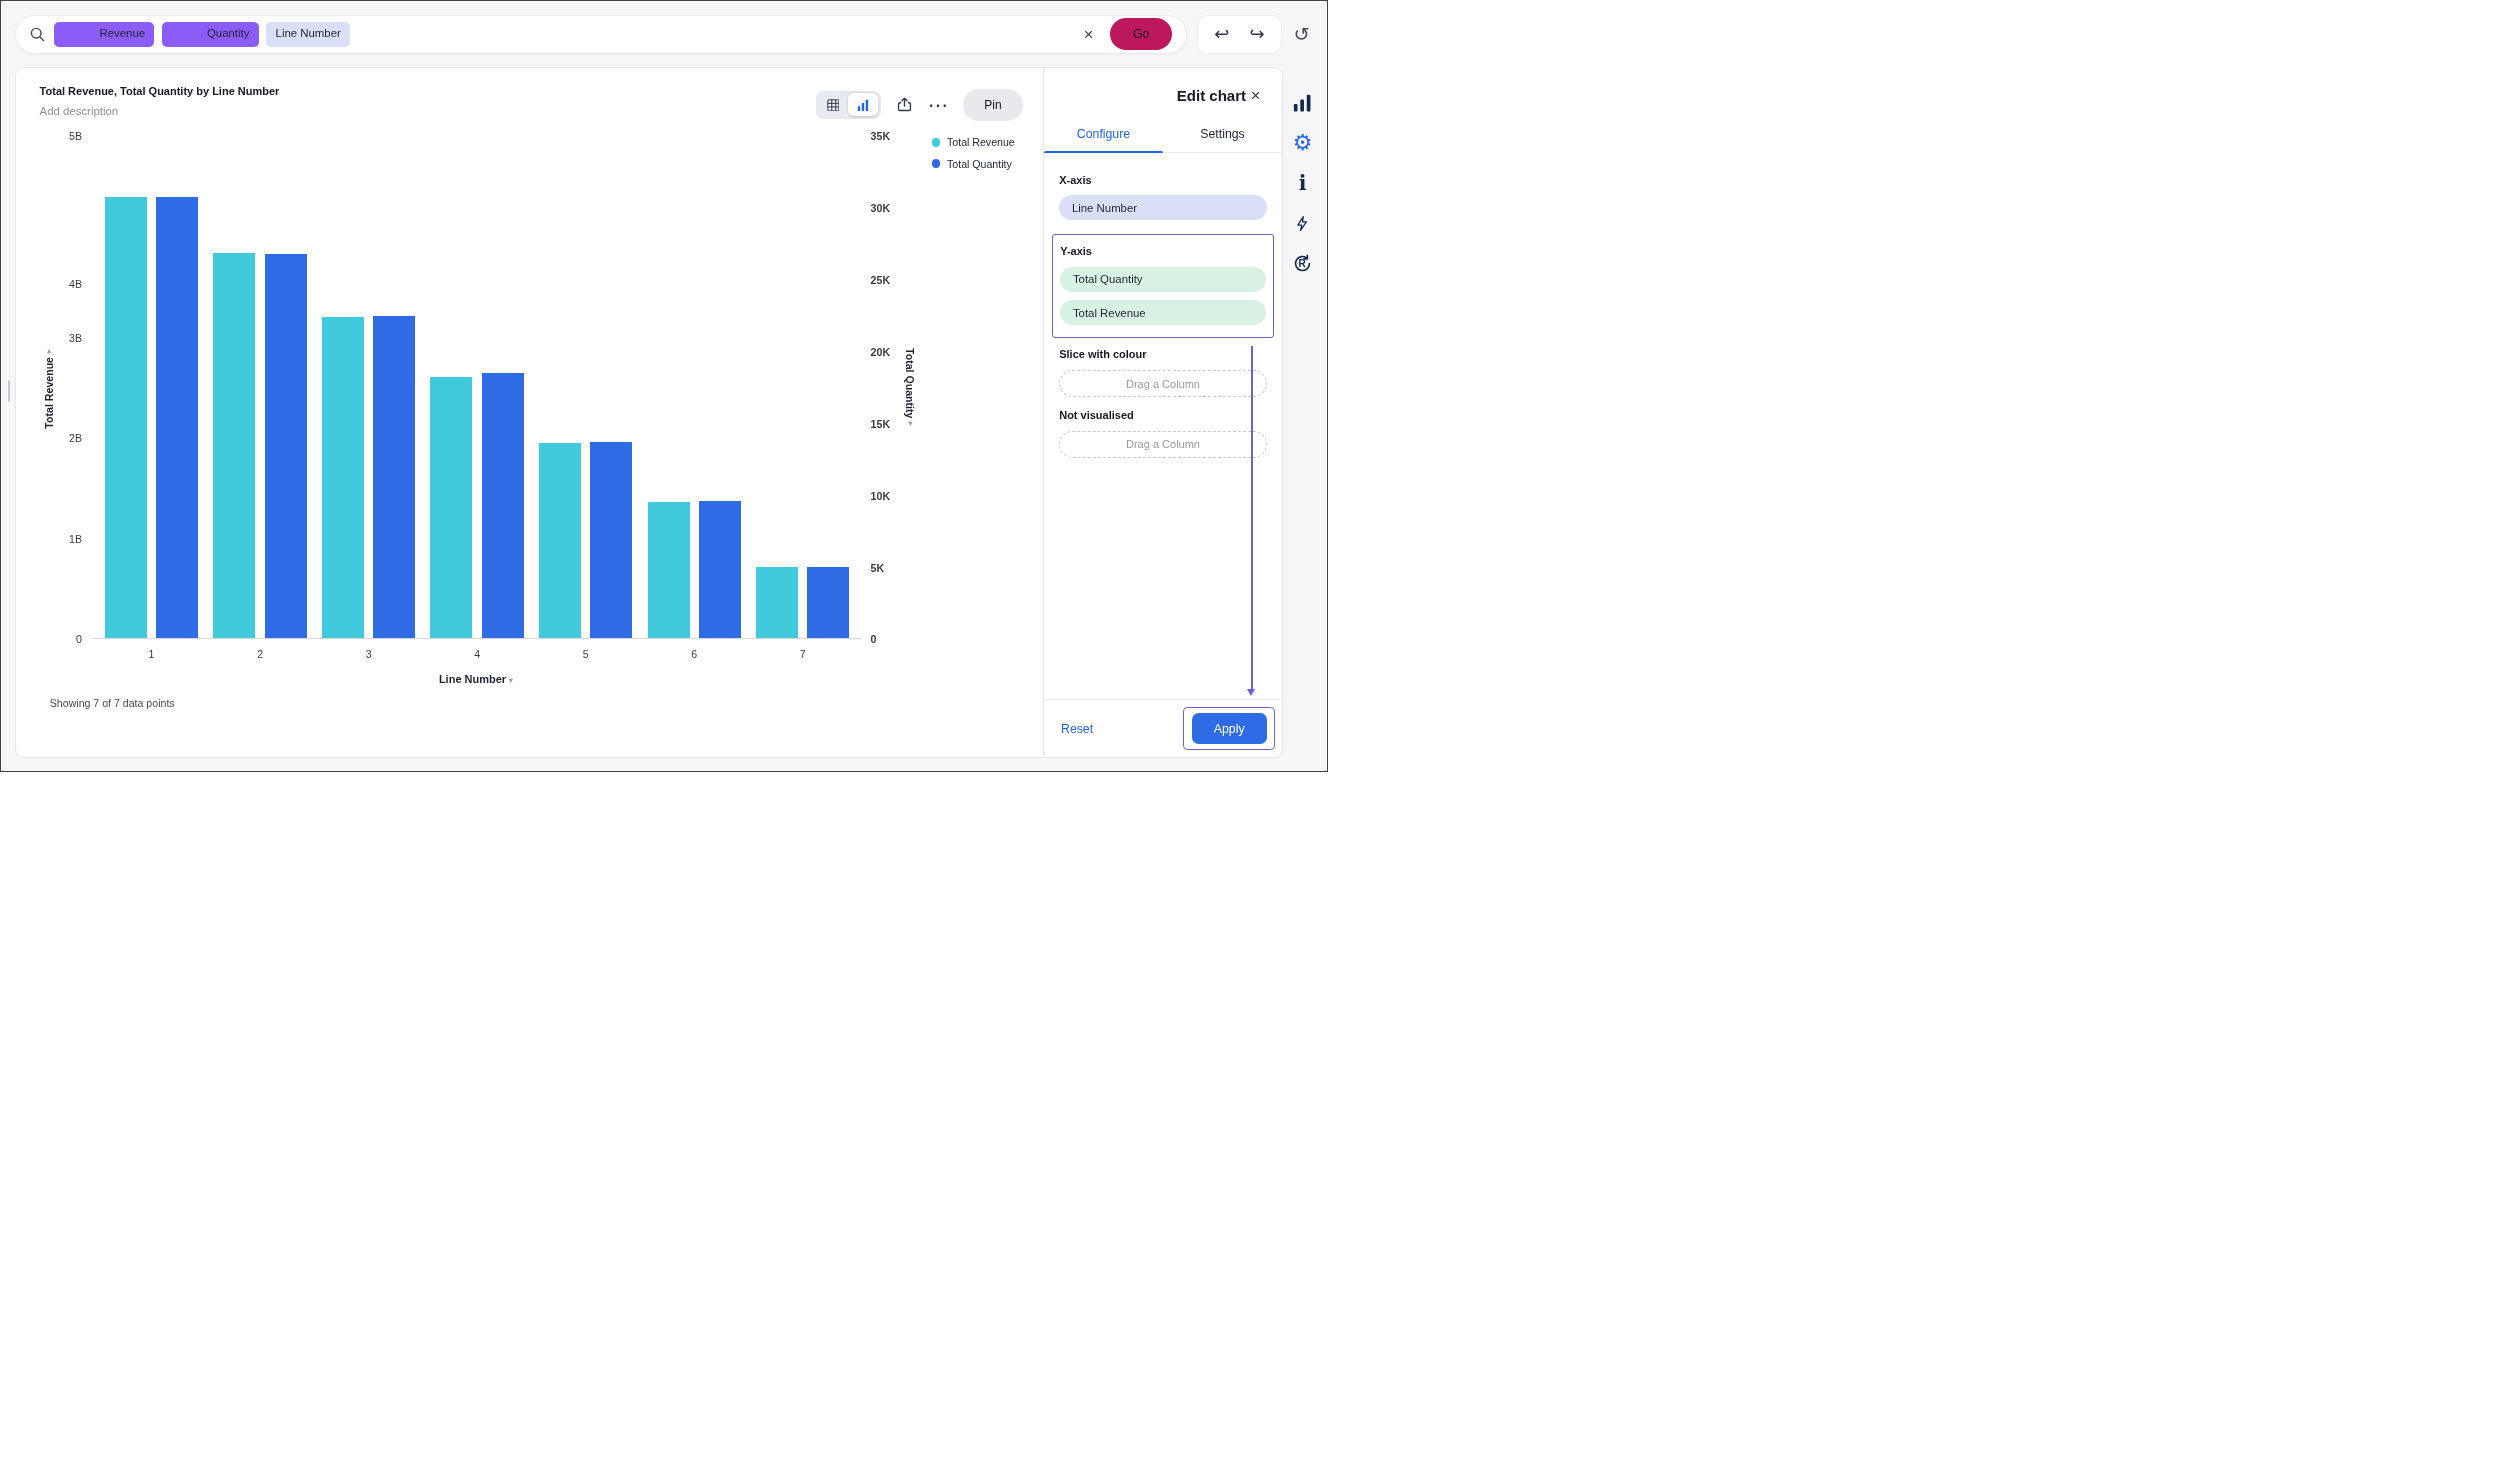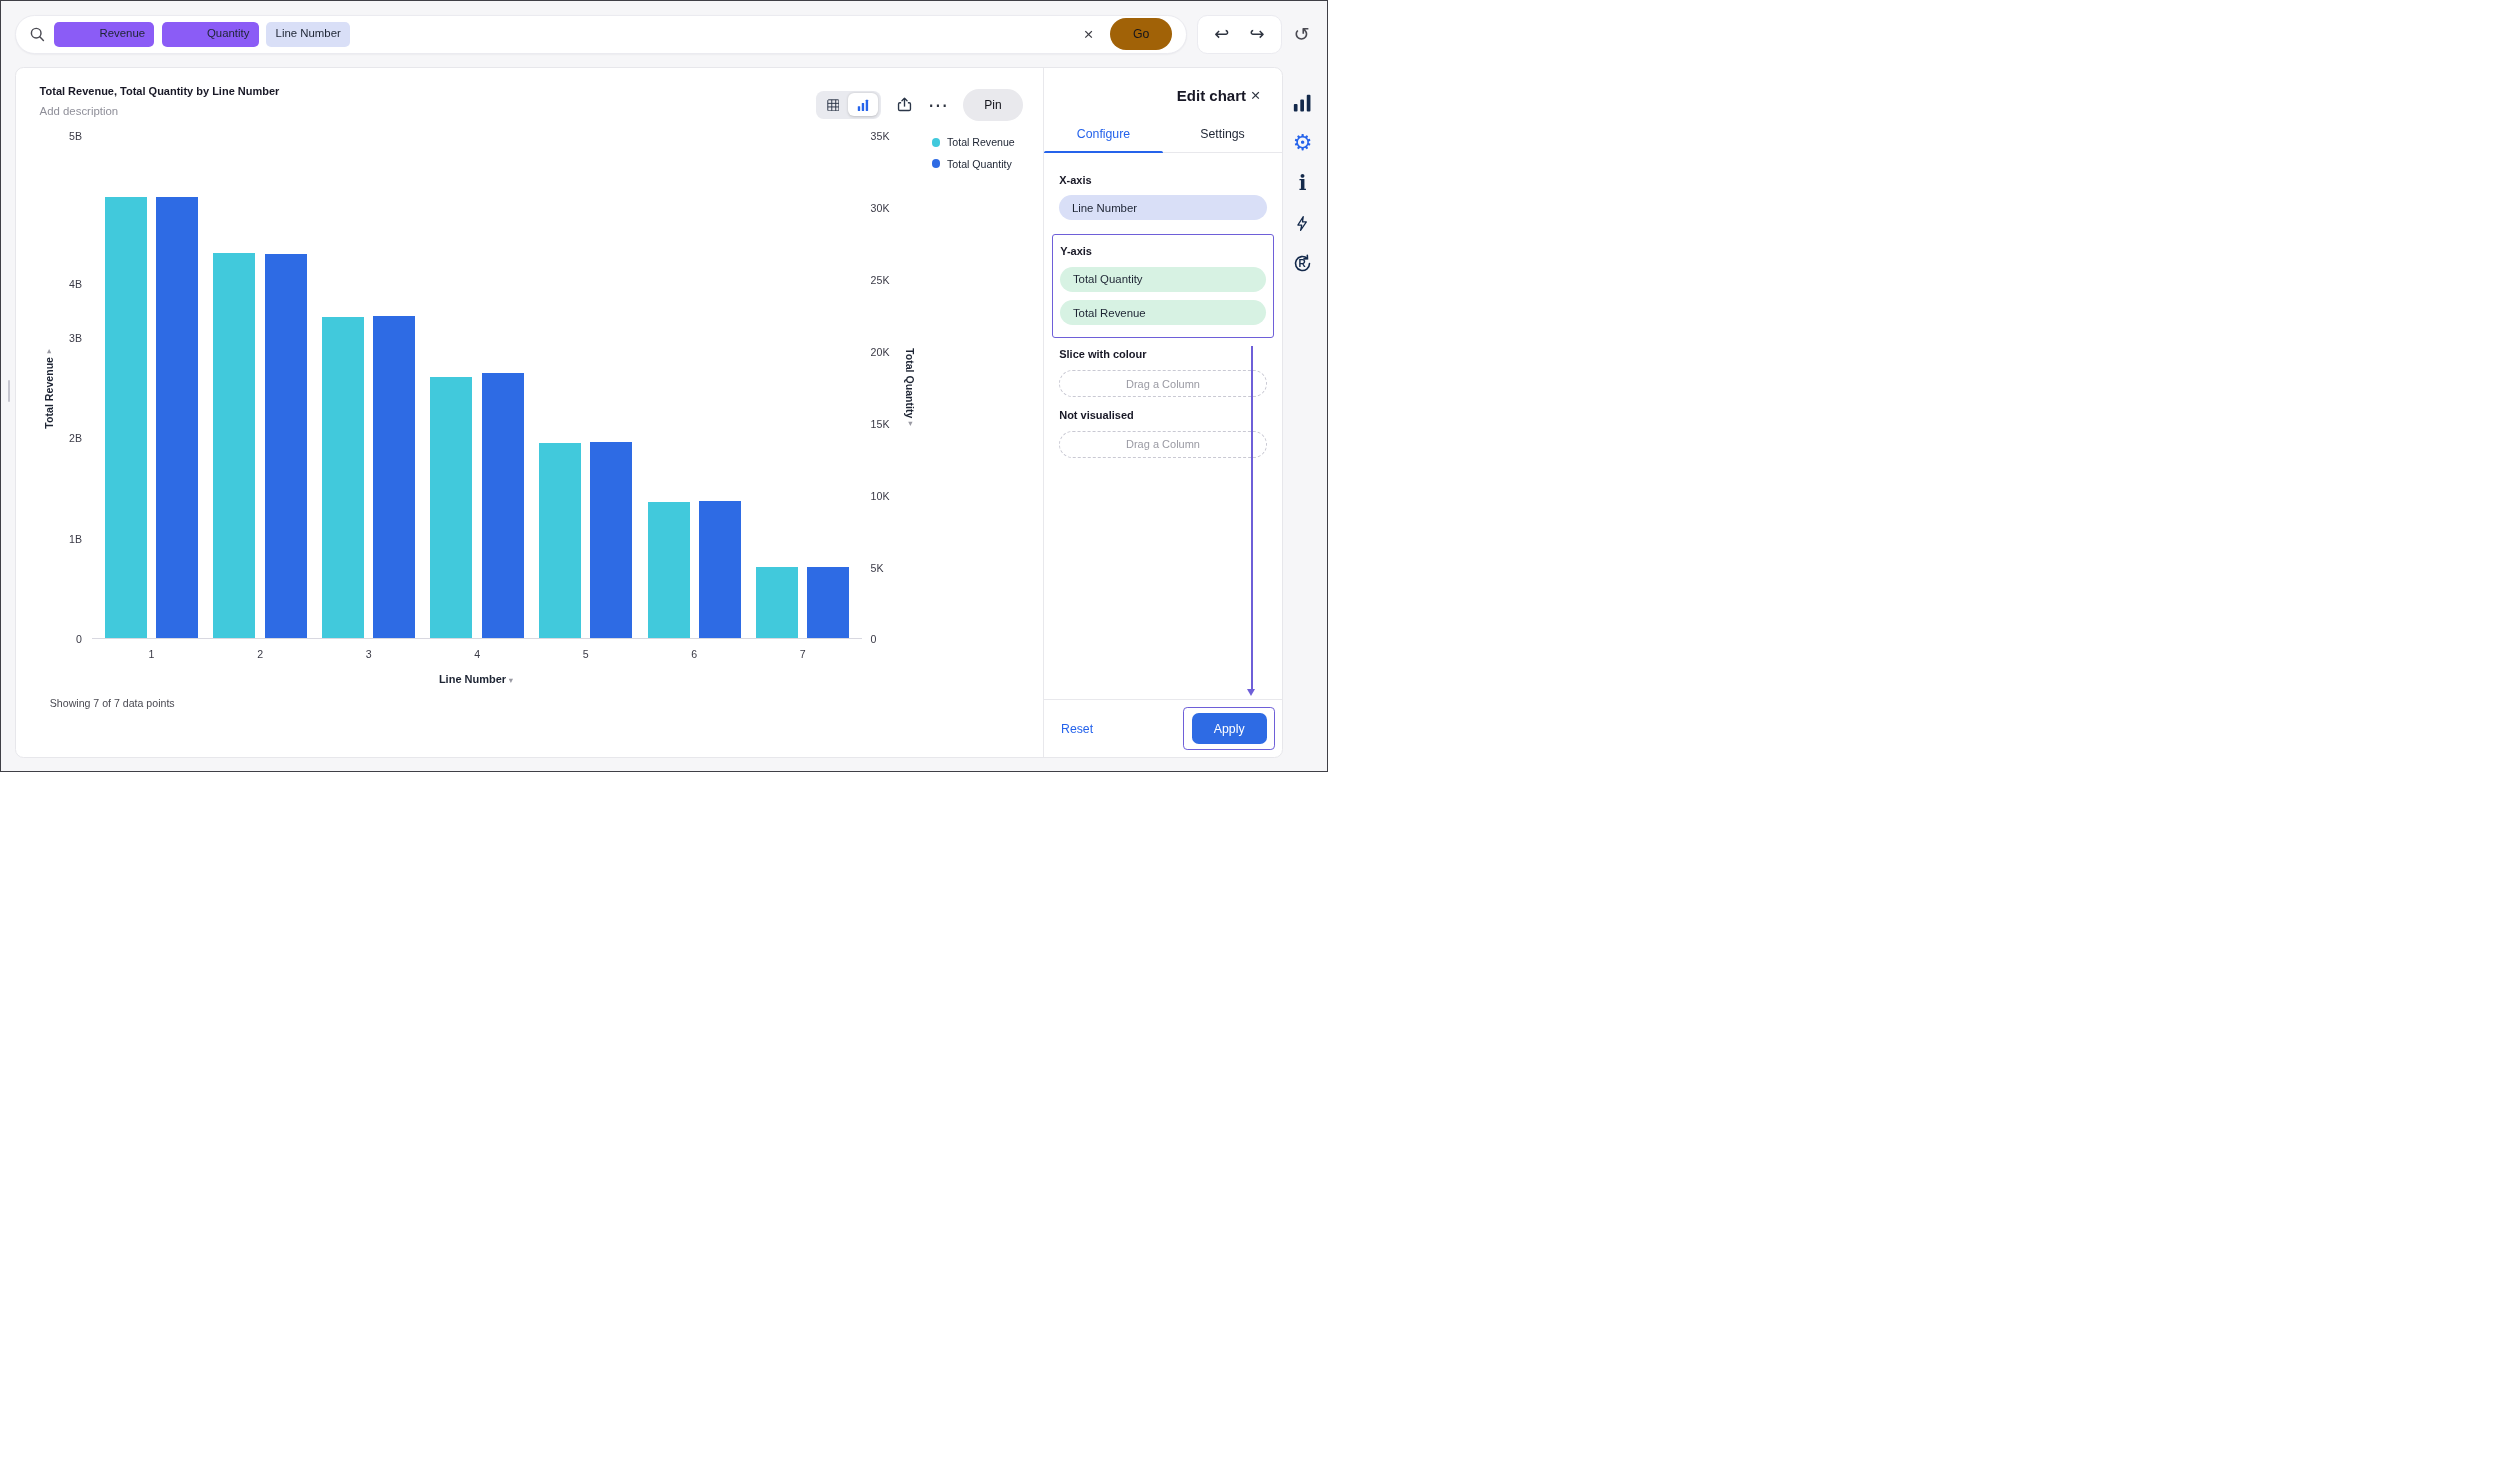--- a/index.html
+++ b/index.html
@@ -10,21 +10,21 @@
   
   .topbar { display:flex; align-items:center; gap:10.2px; padding:13.6px 12px 13.6px 13.6px; }
   .search-pill { flex:1; height:39px; background:#fff; border:0.8px solid #ebebf0; border-radius:22px;
                  display:flex; align-items:center; gap:7.6px; padding:0 13.6px; box-shadow:0 0.8px 1.7px rgba(20,20,40,.05); }
   .search-glyph { display:grid; place-items:center; margin-right:1.7px; }
   .token { font-size:11.4px; line-height:1; padding:6.8px 9.3px; border-radius:5.1px; color:#1d2433; white-space:nowrap; }
   .token-measure { background:#8b5cf6;padding-left:45px; }
   .token-dimension { background:#d9dff7; }
   .search-spacer { flex:1; }
   .clear-icon { font-size:12.7px; color:#3c3c44; padding:3.4px 8.5px; }
-  .go-btn { border:none; background:#a16207; color:#15151c; font-size:12.3px; font-family:inherit;
+  .go-btn { border:none; background:#be185d; color:#15151c; font-size:12.3px; font-family:inherit;
             padding:9.3px 23px; border-radius:19.5px; }
   .history-box { height:39px; background:#fff; border:0.8px solid #ebebf0; border-radius:10.2px;
                  display:flex; align-items:center; gap:20.3px; padding:0 16px; font-size:18px; color:#2e3440; }
   .refresh-icon { font-size:19.5px; color:#4a4a52; padding:0 5.1px 0 1.7px; }
 
   
   .main-card { margin:0 44px 13.6px 13.6px; height:691px; background:#fff; border:0.8px solid #e7e7eb;
                border-radius:8.5px; display:flex; position:relative; }
   .left-handle { position:absolute; left:6.8px; top:379px; width:2.5px; height:22px; background:#c6c6cf; border-radius:1.7px; }
 
@@ -51,21 +51,21 @@
   .axis-label-col { width:18.6px; height:503px; display:flex; align-items:center; justify-content:center; }
   .rot-label { font-size:10.6px; font-weight:700; color:#1d2433; }
   .rot-left { writing-mode:vertical-rl; transform:rotate(180deg); }
   .rot-right { writing-mode:vertical-rl; }
   .axis-caret { color:#9a9aa3; font-size:8.5px; padding:0 2.5px; }
 
   .yticks { position:relative; height:503px; font-size:10.6px; color:#3a3a46; }
   .yticks-left { width:34px; }
   .yticks-left .ytick { right:10.2px; text-align:right; }
   .yticks-right { width:39px; }
-  .yticks-right .ytick { left:8.5px; }
+  .yticks-right .ytick { left:8.5px;font-weight:bold; }
   .ytick { position:absolute; transform:translateY(-50%); white-space:nowrap; }
 
   .plot-col { flex:1; display:flex; flex-direction:column; min-width:0; }
   .plot { height:503px; display:flex; align-items:flex-end; border-bottom:0.8px solid #d8d8e0; padding:0 5.1px; }
   .bar-group { flex:1; height:100%; display:flex; align-items:flex-end; justify-content:center; gap:9.3px; }
   .bar { width:42px; }
   .xticks { display:flex; padding:0 5.1px; margin-top:8.5px; }
   .xtick { flex:1; text-align:center; font-size:10.6px; color:#3a3a46; }
   .xaxis-title { margin-top:12.7px; text-align:center; font-size:11px; font-weight:700; color:#1d2433; }
 

